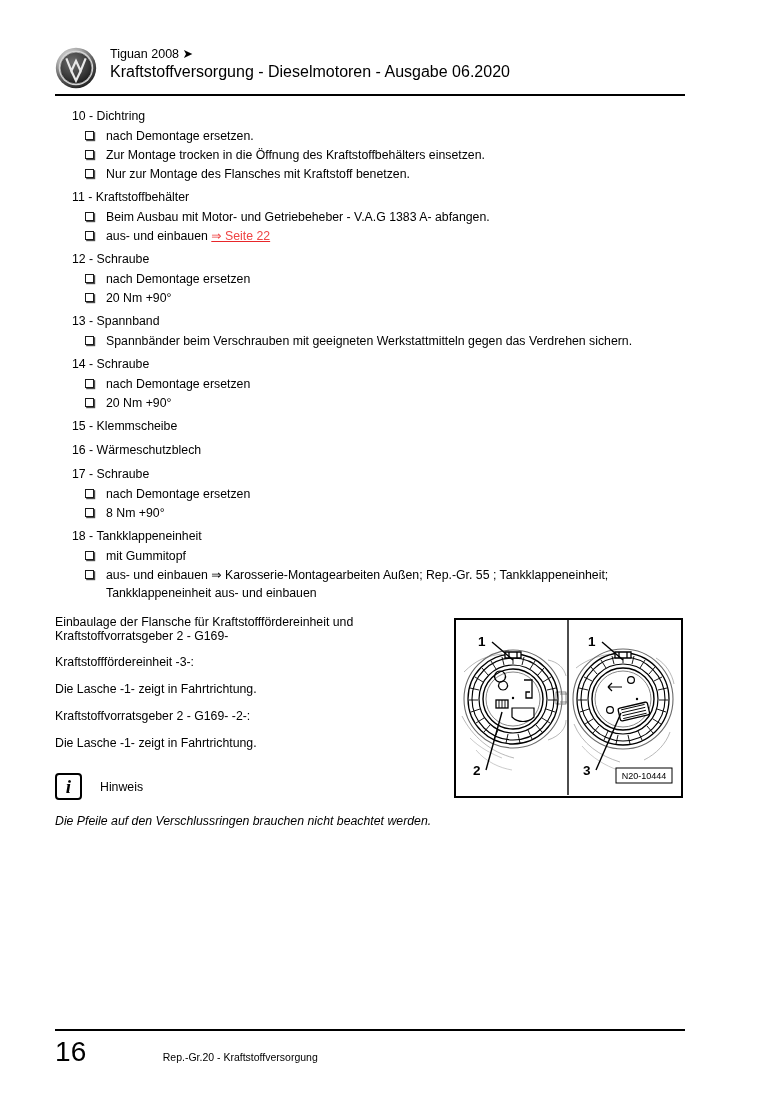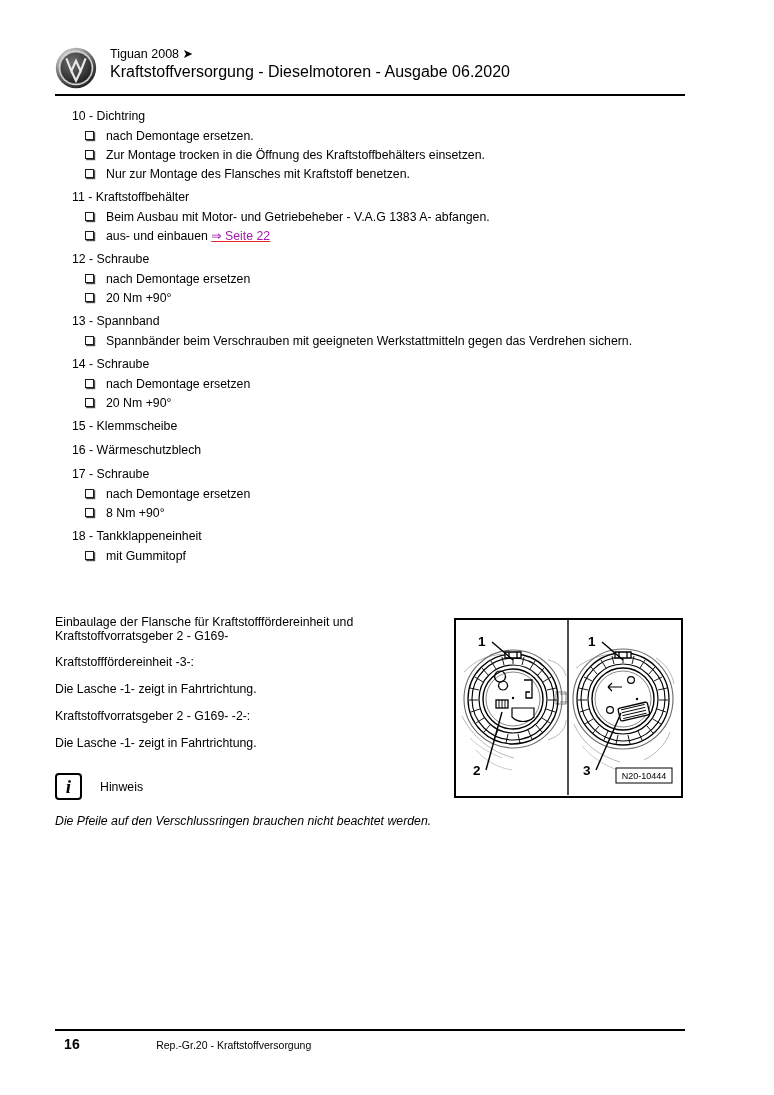--- a/index.html
+++ b/index.html
@@ -93,21 +93,21 @@
     margin-top: 4px;
     margin-right: 12px;
     box-sizing: border-box;
     background: #fff;
     box-shadow: 1.2px 1.2px 0 0 #4a4a4a;
   }
   .sub .txt {
     flex: 1 1 auto;
   }
   .link-red {
-    color: #a21caf;
+    color: #ef4444;
     text-decoration: underline;
     text-decoration-color: #e8262a;
   }
 
   
   .lower {
     position: absolute;
     left: 55px;
     top: 615px;
     width: 390px;
@@ -179,24 +179,23 @@
     background: #000;
   }
   .footer {
     position: absolute;
     left: 55px;
     top: 1036px;
     display: flex;
     align-items: baseline;
   }
   .footer-page {
-    font-size: 14px;
-    font-weight: bold;
+    font-size: 28px;
+    font-weight: normal;
     letter-spacing: 0.3px;
-    margin-left: 9px;
   }
   .footer-text {
     margin-left: 28px;
     font-size: 10.5px;
     padding-left: 48px;
   }
 </style>
 </head>
 <body>
 
@@ -287,20 +286,24 @@
         <span class="txt">nach Demontage ersetzen</span>
       </div>
       <div class="sub">
         <span class="box"></span>
         <span class="txt">8 Nm +90°</span>
       </div>
       <div class="item-title">18 - Tankklappeneinheit</div>
       <div class="sub">
         <span class="box"></span>
         <span class="txt">mit Gummitopf</span>
+      </div>
+      <div class="sub">
+        <span class="box"></span>
+        <span class="txt">aus- und einbauen ⇒  Karosserie-Montagearbeiten Außen; Rep.-Gr.  55 ; Tankklappeneinheit; Tankklappeneinheit aus- und einbauen</span>
       </div>
     </div>
 
   <div class="lower">
     <p class="tight">Einbaulage der Flansche für Kraftstofffördereinheit und Kraftstoffvorratsgeber 2 - G169-</p>
     <p>Kraftstofffördereinheit -3-:</p>
     <p>Die Lasche -1- zeigt in Fahrtrichtung.</p>
     <p>Kraftstoffvorratsgeber 2 - G169- -2-:</p>
     <p>Die Lasche -1- zeigt in Fahrtrichtung.</p>
 

